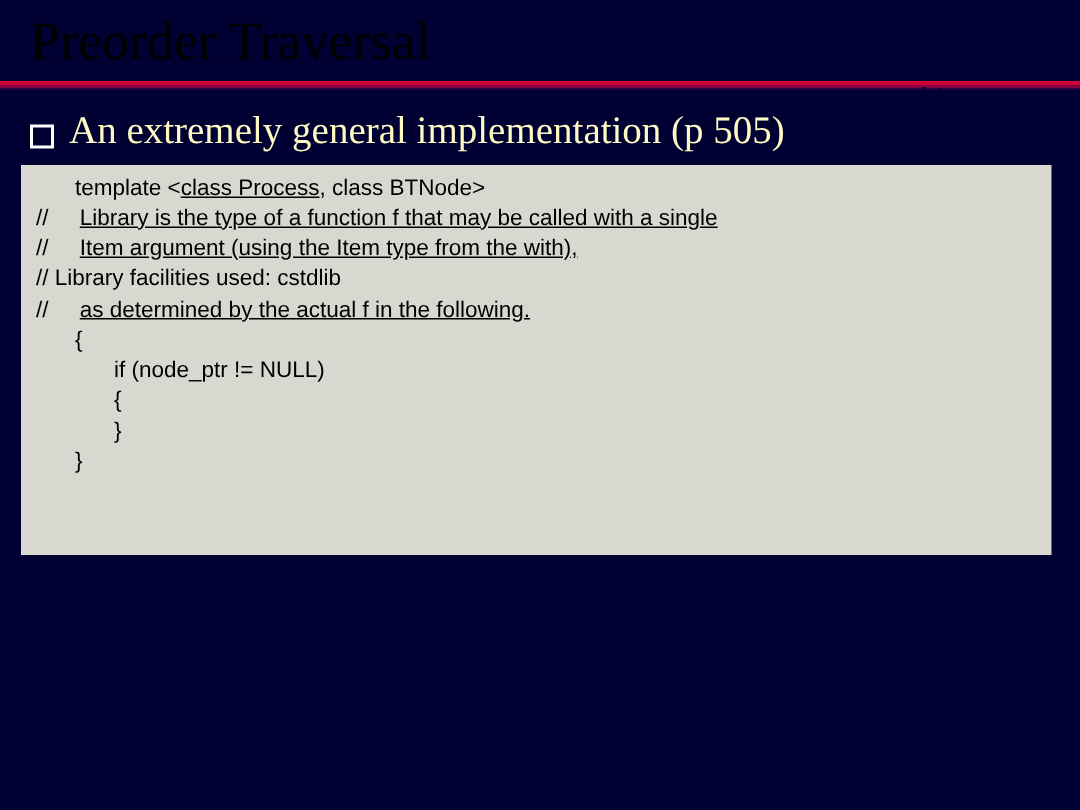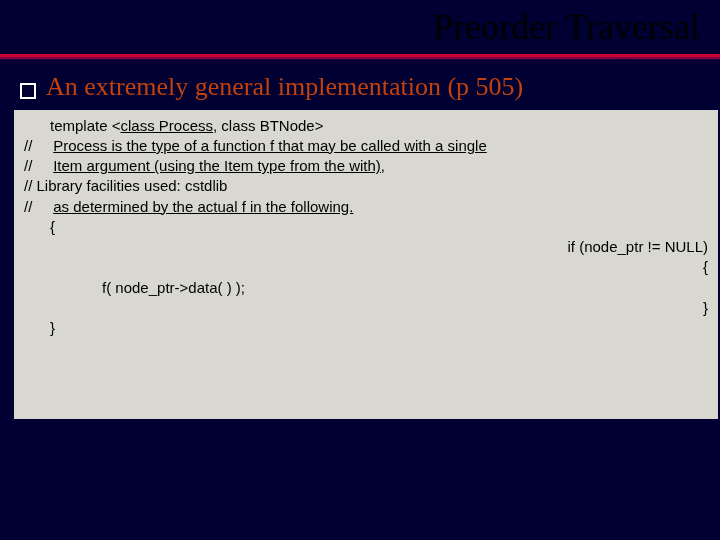--- a/index.html
+++ b/index.html
@@ -6,21 +6,20 @@
   body {
     width: 720px;
     height: 540px;
     background: #000033;
     font-family: "Times New Roman", serif;
     overflow: hidden;
     position: relative;
   }
   .title-area {
     padding: 8px 20px 0 20px;
-    text-align: right;
   }
   .title {
     color: #000000;
     font-size: 36px;
     line-height: 1.1;
     font-weight: normal;
   }
   .link-box {
     position: absolute;
     right: 50px;
@@ -43,61 +42,60 @@
   .bullet-icon {
     width: 16px;
     height: 16px;
     border: 2px solid #ffffff;
     margin-right: 10px;
     position: relative;
     top: 4px;
     flex-shrink: 0;
   }
   .bullet-text {
-    color: #c2410c;
+    color: #fef9c3;
     font-size: 26px;
   }
   .code-box {
-    margin: 2px 2px 0 14px;
+    margin: 2px 19px 0 14px;
     background: #d8d8d0;
     padding: 6px 10px 2px 10px;
     font-family: Arial, Helvetica, sans-serif;
     font-size: 15px;
     line-height: 1.35;
     color: #000000;
-    height: 309px;
+    height: 260px;
     overflow: hidden;
   }
   .code-line { white-space: pre; }
   .ul { text-decoration: underline; }
   .indent1 { padding-left: 26px; }
-  .indent2 { padding-left: 52px; text-align: right; }
+  .indent2 { padding-left: 52px; }
   .indent3 { padding-left: 78px; }
 </style>
 </head>
 <body>
 
 <div class="title-area">
   <div class="title">Preorder Traversal</div>
 </div>
 
 <a class="link-box">bintree</a>
 
 <div class="divider"></div>
 
 <div class="bullet-row">
   <span class="bullet-icon"></span>
   <span class="bullet-text">An extremely general implementation (p 505)</span>
 </div>
 
 <div class="code-box">
   <div class="code-line indent1"><span>template &lt;</span><span class="ul">class Process</span><span>, class BTNode&gt;</span></div>
-  <div class="code-line"><span>//     </span><span class="ul">Process is the type of a function f that may be called with a single</span></div>
+  <div class="code-line"><span>//     </span><span class="ul">Library is the type of a function f that may be called with a single</span></div>
   <div class="code-line"><span>//     </span><span class="ul">Item argument (using the Item type from the with),</span></div>
   <div class="code-line">// Library facilities used: cstdlib</div>
   <div class="code-line"><span>//     </span><span class="ul">as determined by the actual f in the following.</span></div>
   <div class="code-line indent1">{</div>
   <div class="code-line indent2">if (node_ptr != NULL)</div>
   <div class="code-line indent2">{</div>
-  <div class="code-line indent3">f( node_ptr-&gt;data( ) );</div>
   <div class="code-line indent2">}</div>
   <div class="code-line indent1">}</div>
 </div>
 
 </body></html>

